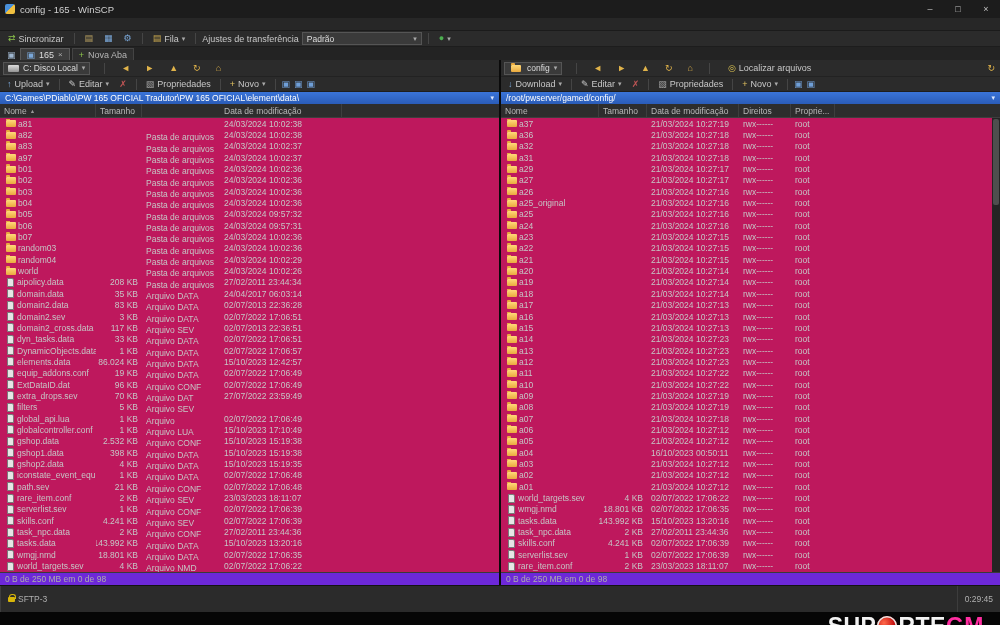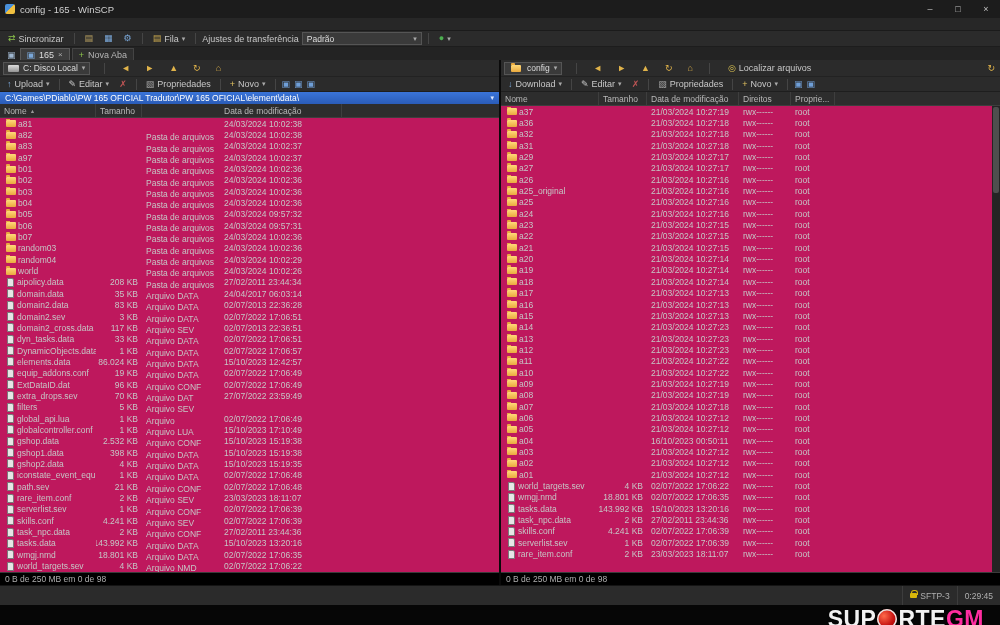--- a/index.html
+++ b/index.html
@@ -57,27 +57,27 @@
   .rp .c-name{width:98px;} .rp .c-size{width:48px;} .rp .c-date{width:92px;} .rp .c-rights{width:52px;} .rp .c-owner{width:44px;text-align:right;}
 
   .icon-folder { width:10px; height:7px; background:linear-gradient(#ffd979,#eaa93e); border-radius:1px; position:relative; flex:none; margin:0 2px 0 2px; }
   .icon-folder::before { content:''; position:absolute; top:-2px; left:0; width:4px; height:2px; background:#eaa93e; border-radius:1px 1px 0 0; }
   .icon-file { width:7px; height:9px; background:#e6e6e6; border:1px solid #7a7a7a; border-radius:0 2px 0 0; flex:none; margin:0 3px 0 3px; }
   .drive-icon { width:11px; height:7px; background:linear-gradient(#ddd,#949494); border-radius:1px; flex:none; }
 
   .nav-ico { font-size:9px; color:#e0b34a; padding:0 2px; }
   .blue-ico { font-size:9px; color:#6f9fd8; padding:0 1px; }
 
-  .p-status { height:13px; background:#000000; border-top:1px solid #3a3a3a; display:flex; align-items:center; padding:0 5px; font-size:8.5px; color:#adadad; flex:none; }
+  .p-status { height:13px; background:#6d28d9; border-top:1px solid #3a3a3a; display:flex; align-items:center; padding:0 5px; font-size:8.5px; color:#adadad; flex:none; }
 
   .scrollbar { position:absolute; top:0; right:0; width:8px; bottom:0; background:#242424; }
   .scroll-thumb { position:absolute; top:1px; left:1px; width:6px; height:86px; background:#4e4e4e; border-radius:2px; }
 
   
-  .statusbar { height:20px; background:#2b2b2b; border-top:1px solid #141414; display:flex; justify-content:flex-end; align-items:center; font-size:8.5px; color:#b0b0b0; flex:none; }
+  .statusbar { height:27px; background:#2b2b2b; border-top:1px solid #141414; display:flex; justify-content:space-between; align-items:center; font-size:8.5px; color:#b0b0b0; flex:none; }
   .pane { display:flex; align-items:center; gap:3px; border-left:1px solid #3d3d3d; padding:0 7px; height:100%; }
   .lock-icon { width:7px; height:5px; background:#d8b60a; border-radius:1px; position:relative; display:inline-block; }
   .lock-icon::before { content:''; position:absolute; top:-3px; left:1px; width:5px; height:4px; border:1px solid #d8b60a; border-bottom:none; border-radius:3px 3px 0 0; }
 
   
   .footer { height:28px; background:#060606; display:flex; align-items:center; justify-content:flex-end; padding-right:16px; flex:none; }
   .brand { display:flex; align-items:center; font-weight:900; font-size:23px; letter-spacing:0.5px; }
   .b-white { color:#f2f2f2; text-shadow:0 1px 2px #000; }
   .b-o { width:20px; height:20px; border-radius:50%; margin:0 1px;
     background:radial-gradient(circle at 35% 35%, #ff6a4a 0%, #c41010 55%, #7e0000 100%);
@@ -633,20 +633,25 @@
         <span class="sep"></span>
         <span class="tb-btn">
           <span class="tb-ico" style="color: rgb(224, 192, 96);">+</span>
           <span>Novo</span>
           <span class="caret">▾</span>
         </span>
         <span class="sep"></span>
         <span class="blue-ico" style="color: rgb(111, 159, 216);">▣</span>
         <span class="blue-ico" style="color: rgb(111, 159, 216);">▣</span>
       </div>
+      <div class="p-path">
+        <span>/root/pwserver/gamed/config/</span>
+        <span class="spacer"></span>
+        <span class="path-ico">▾</span>
+      </div>
       <div class="p-cols">
         <span class="hcol c-name">Nome</span>
         <span class="hcol c-size">Tamanho</span>
         <span class="hcol c-date">Data de modificação</span>
         <span class="hcol c-rights">Direitos</span>
         <span class="hcol c-owner">Proprie...</span>
         <span class="hcol" style="flex:1;border-right:none;"></span>
       </div>
       <div class="filelist">
 

